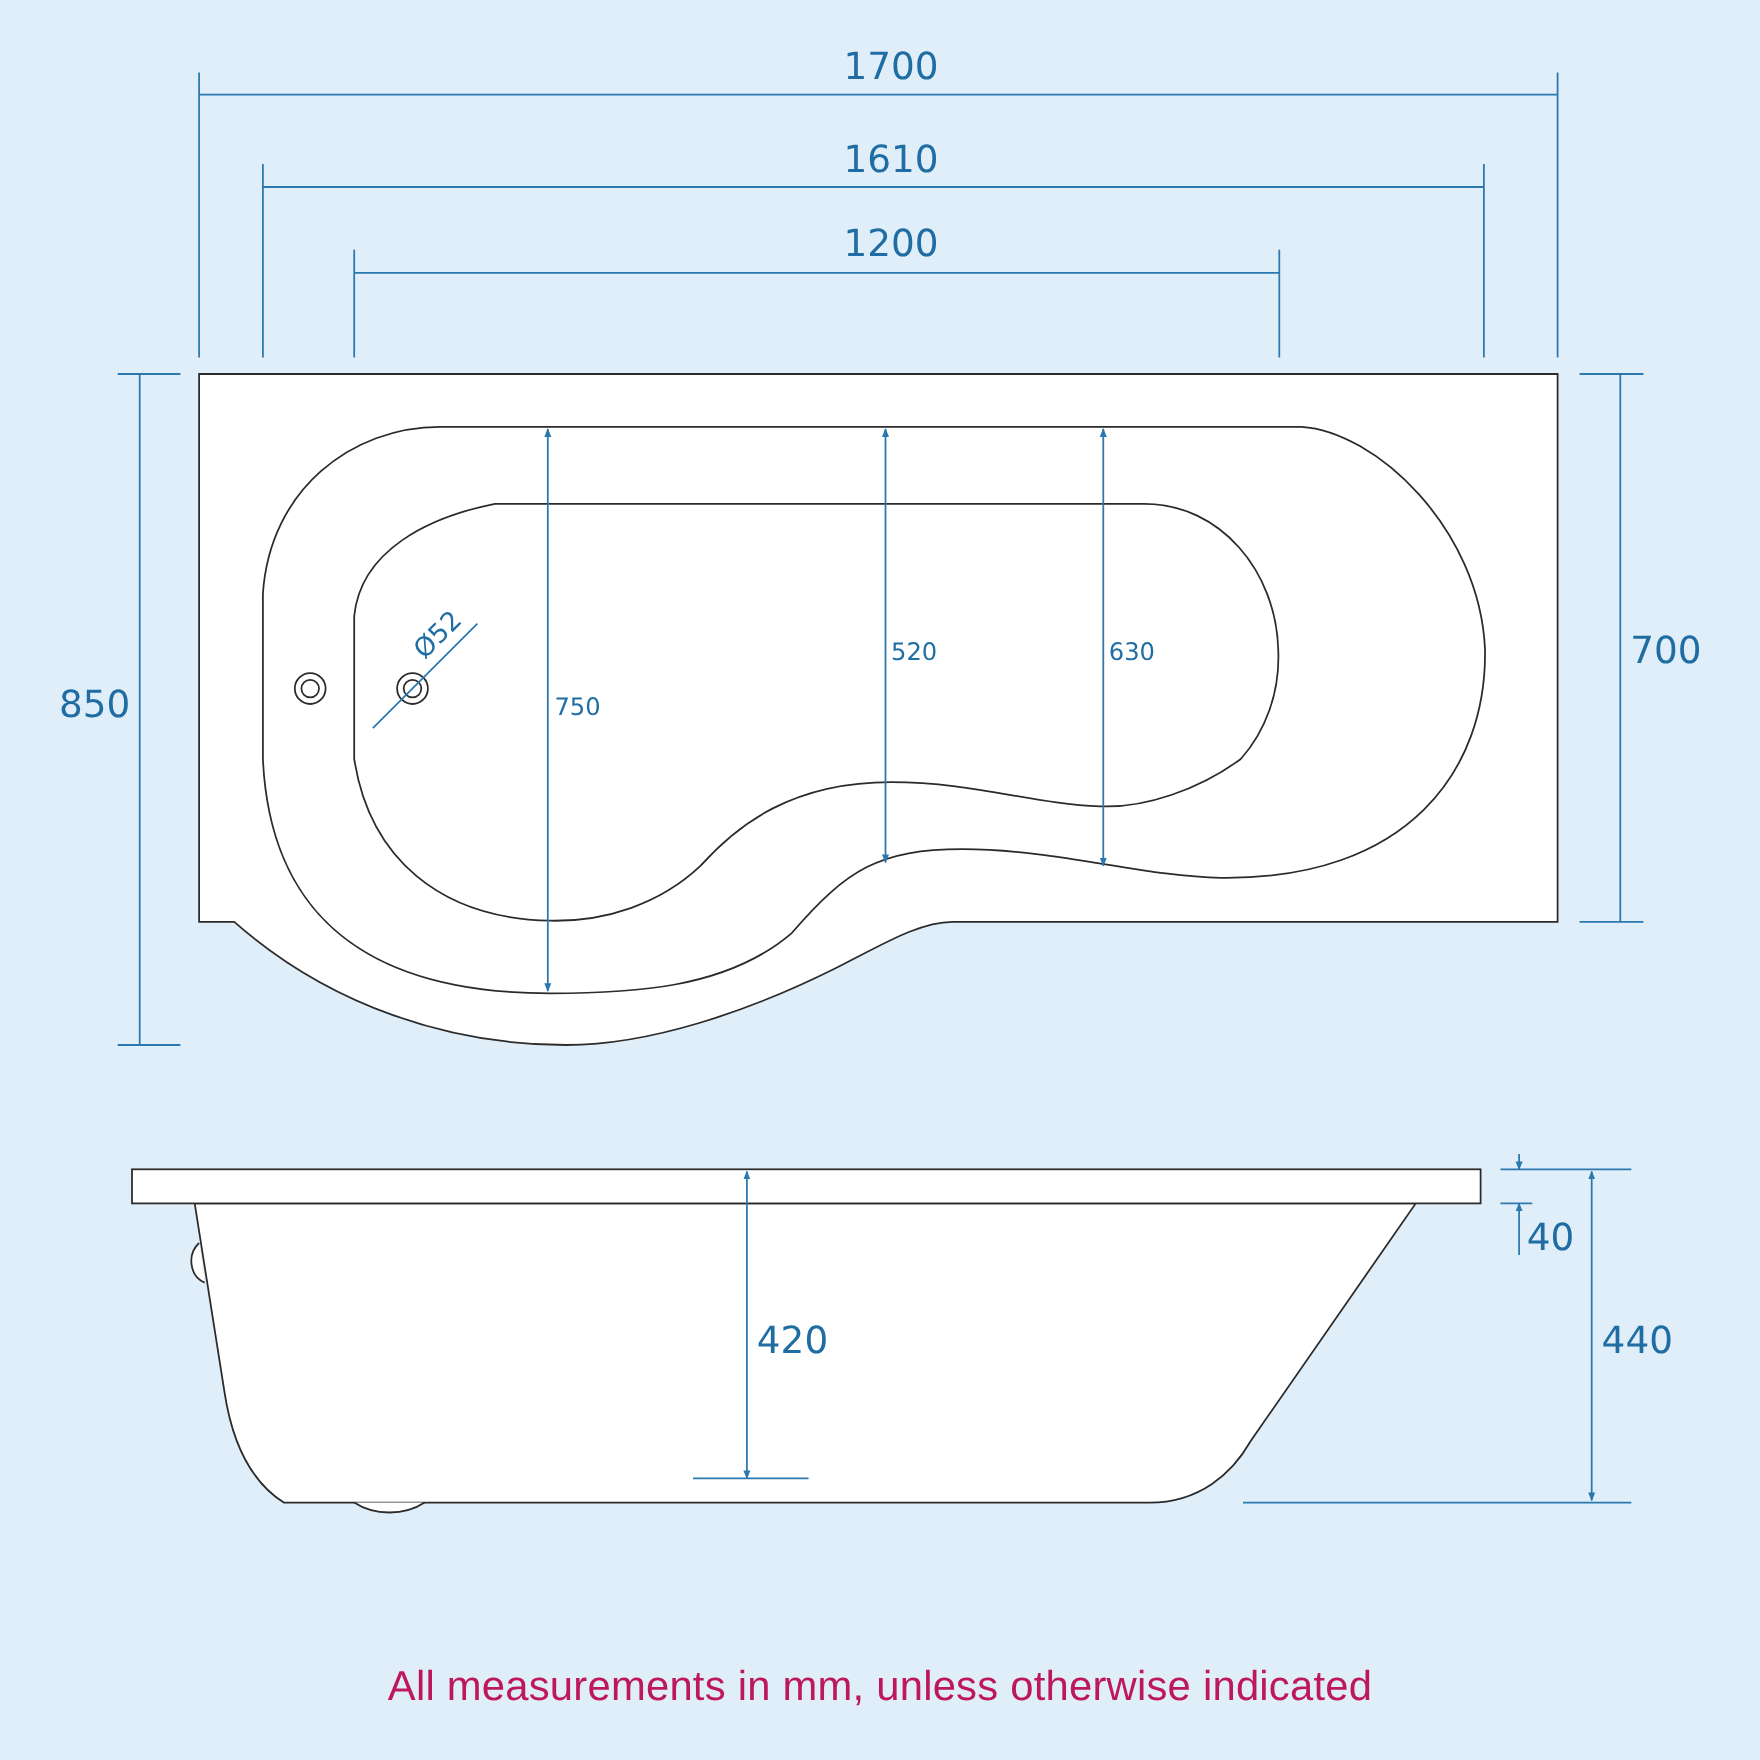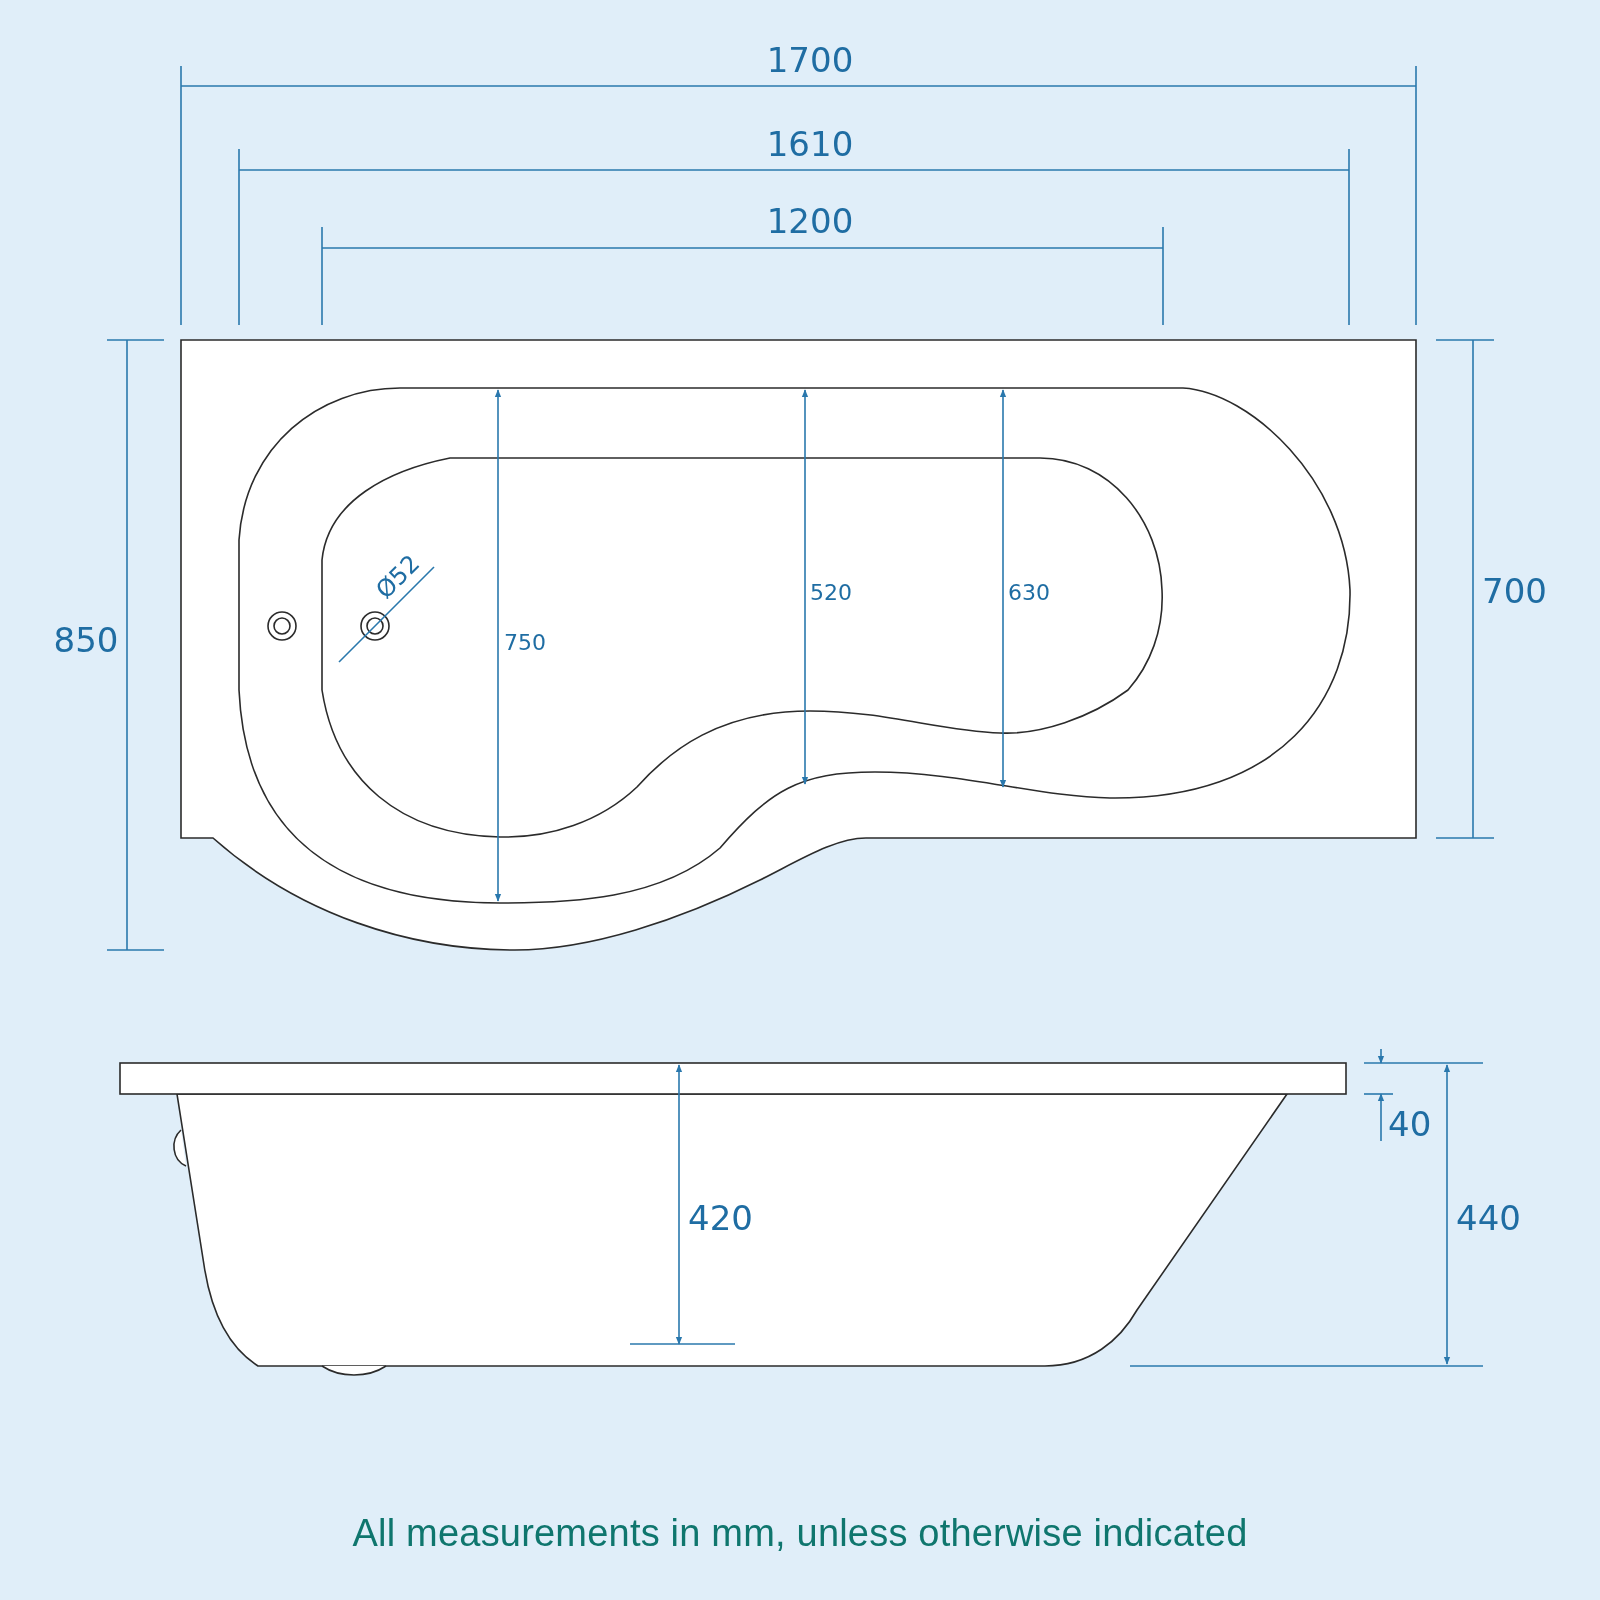--- a/index.html
+++ b/index.html
@@ -8,21 +8,21 @@
       background: #e0eef9;
       font-family: "DejaVu Sans", "Liberation Sans", sans-serif;
     }
     #stage { position: absolute; left: 0; top: 0; width: 1600px; height: 1552px; }
     svg text { font-family: "DejaVu Sans", "Liberation Sans", sans-serif; fill: #1f6da3; }
     .dim { stroke: #2a78ad; stroke-width: 1.6; fill: none; }
     .outline { stroke: #2b2b2b; stroke-width: 1.6; fill: #ffffff; }
     .footer-note {
       position: absolute; left: 0; top: 1512px; width: 1600px; text-align: center;
       font-family: "Liberation Sans", "DejaVu Sans", sans-serif;
-      font-size: 38px; color: #0f766e; letter-spacing: 0.2px;
+      font-size: 38px; color: #be185d; letter-spacing: 0.2px;
     }
   </style>
 </head>
 <body>
 
 <div id="stage">
 <svg width="1600" height="1600" viewBox="0 0 1600 1600" xmlns="http://www.w3.org/2000/svg">
   <defs>
     <marker id="arr" viewBox="0 0 10 10" refX="9" refY="5" markerWidth="8" markerHeight="10" orient="auto-start-reverse" markerUnits="userSpaceOnUse">
       <path d="M0,1 L10,5 L0,9 Z" fill="#2a78ad"></path>

